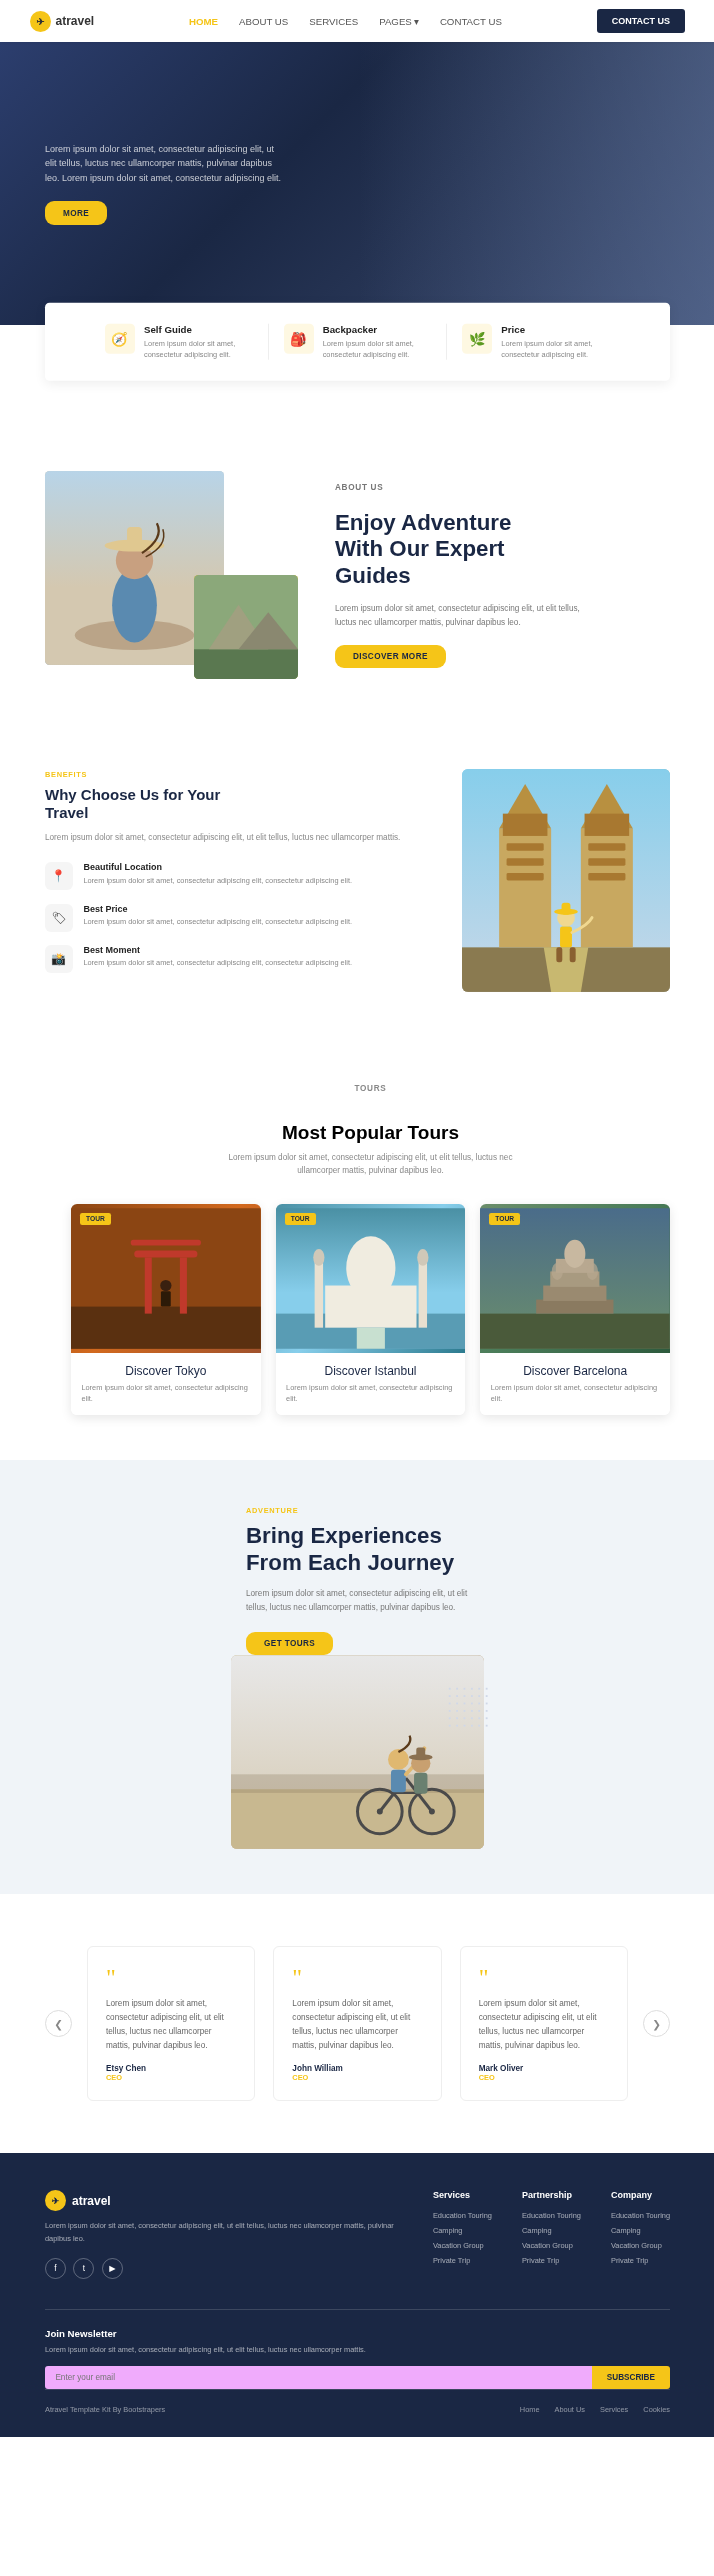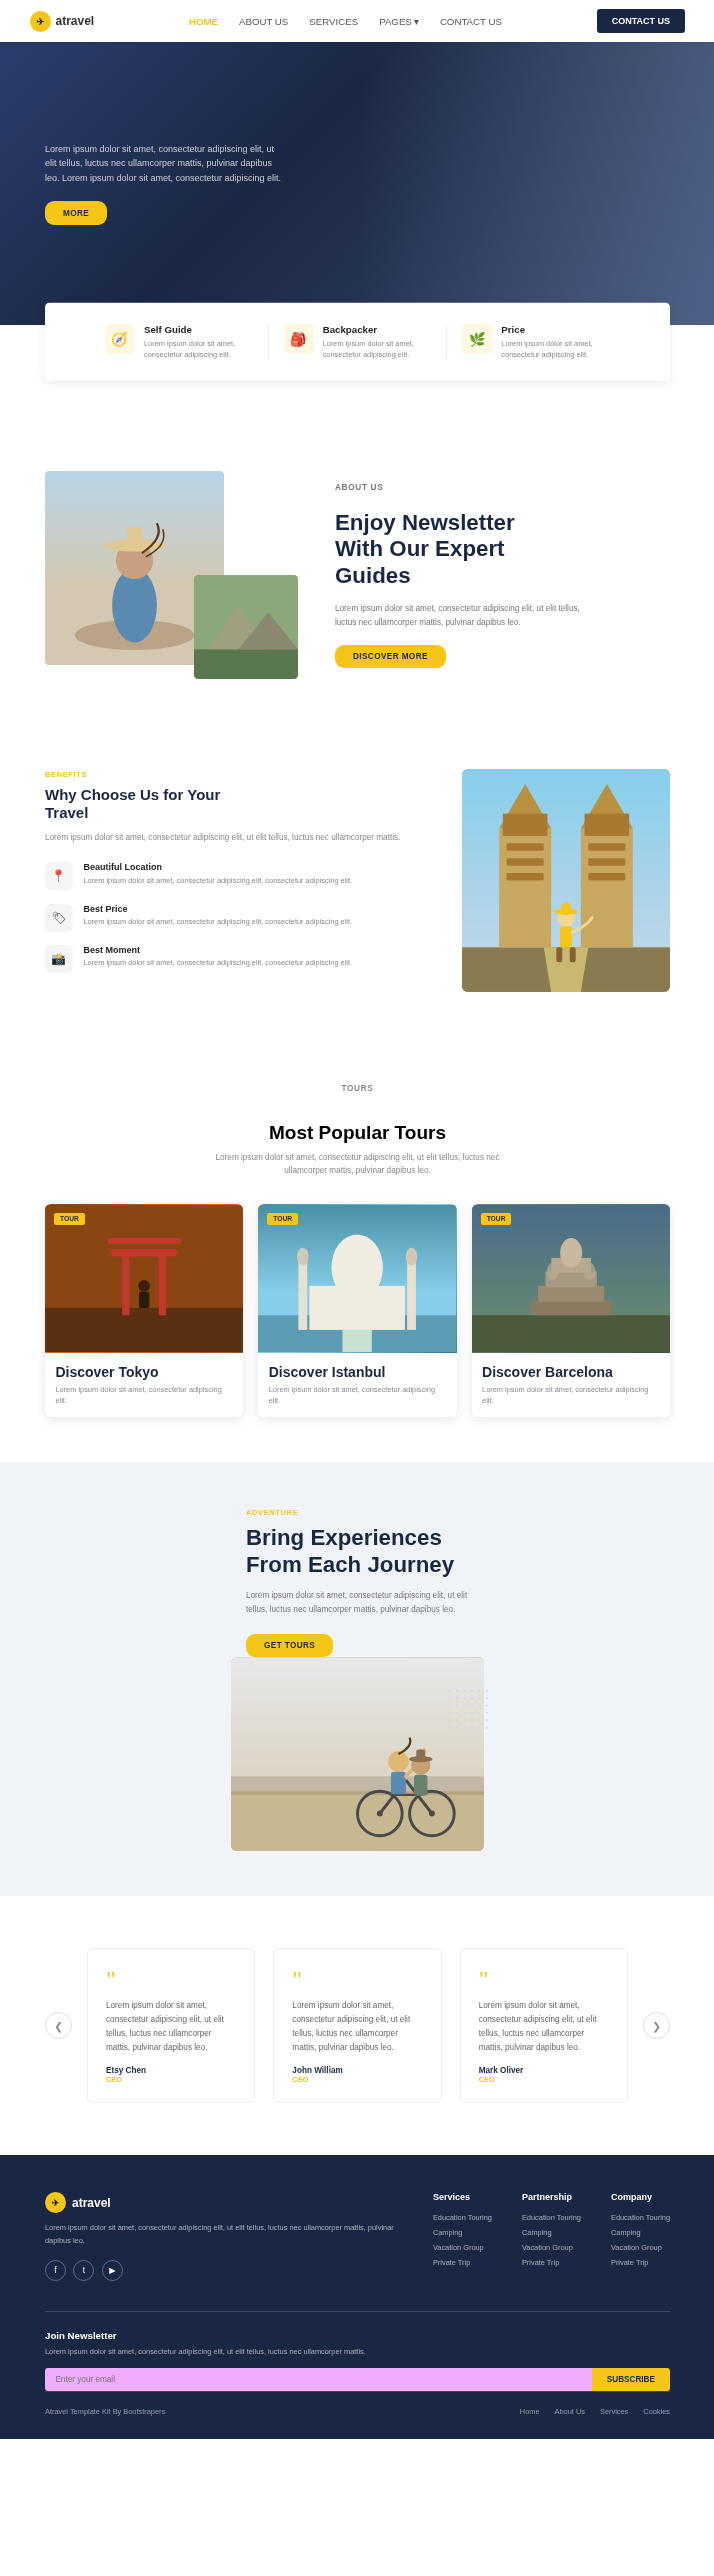--- a/index.html
+++ b/index.html
@@ -65,34 +65,34 @@
     .why-left h2 { font-size: 15px; font-weight: 800; color: #1a2744; line-height: 1.2; margin-bottom: 9px; }
     .why-left > p { font-size: 8.2px; color: #888; line-height: 1.6; margin-bottom: 18px; }
     .why-item { display: flex; align-items: flex-start; gap: 10.4px; margin-bottom: 13.4px; }
     .why-item-icon { width: 28px; height: 28px; background: #f5f5f5; border-radius: 6px; display: flex; align-items: center; justify-content: center; flex-shrink: 0; font-size: 12px; }
     .why-item-text h4 { font-size: 9px; font-weight: 700; color: #222; margin-bottom: 2.2px; }
     .why-item-text p { font-size: 7.4px; color: #888; line-height: 1.5; }
     .why-right { width: 208px; flex-shrink: 0; }
     .why-right-img { width: 100%; height: 223px; background: linear-gradient(135deg, #c8a870, #8a6030); border-radius: 6px; overflow: hidden; display: flex; align-items: center; justify-content: center; font-size: 45px; }
 
     
-    .tours-section { padding: 45px 45px; text-align: center; }
+    .tours-section { padding: 45px 45px; text-align: center; margin-left: 26px; }
     .tours-tag { font-size: 7.4px; font-weight: 700; color: #f5c518; text-transform: uppercase; letter-spacing: 0.7px; margin-bottom: 6px; }
     .tours-section h2 { font-size: 19px; font-weight: 800; color: #000000; margin-bottom: 7.4px; }
     .tours-section > p { font-size: 8.2px; color: #888; line-height: 1.6; max-width: 313px; margin: 0 auto 27px; }
     .tours-grid { display: flex; gap: 15px; }
     .tour-card { flex: 1; border-radius: 6px; overflow: hidden; box-shadow: 0 3px 10.4px rgba(0,0,0,0.1); text-align: left; }
     .tour-card-img { height: 149px; position: relative; overflow: hidden; }
     .tour-card-img .img-placeholder { width: 100%; height: 100%; display: flex; align-items: center; justify-content: center; font-size: 30px; }
     .tour-card-img .img-1 { background: linear-gradient(135deg, #8b4513, #d2691e, #a0522d); }
     .tour-card-img .img-2 { background: linear-gradient(135deg, #4a90a4, #87ceeb, #2c7a8e); }
     .tour-card-img .img-3 { background: linear-gradient(135deg, #6b8e6b, #4a7c59, #2d5a3d); }
     .tour-badge { position: absolute; top: 9px; left: 9px; background: #f5c518; color: #1a2744; font-size: 6.7px; font-weight: 700; padding: 2.2px 6px; border-radius: 2.2px; }
     .tour-card-body { padding: 10.4px; background: #fff; }
-    .tour-card-body h4 { font-size: 14px; font-weight: 700; color: #1a2744; margin-bottom: 4.5px; }
+    .tour-card-body h4 { font-size: 12px; font-weight: 400; color: #1a2744; margin-bottom: 4.5px; text-align: center; }
     .tour-card-body p { font-size: 7.4px; color: #888; line-height: 1.5; }
 
     
     .adventure-section { background: #f0f4f8; display: flex; align-items: center; gap: 0; padding: 45px 45px; flex-direction: column; }
     .adventure-content { flex: 1; }
     .adventure-content .adv-tag { font-size: 7.4px; font-weight: 700; color: #f5c518; text-transform: uppercase; letter-spacing: 0.7px; margin-bottom: 6px; }
     .adventure-content h2 { font-size: 22.3px; font-weight: 800; color: #1a2744; line-height: 1.2; margin-bottom: 10.4px; }
     .adventure-content p { font-size: 8.2px; color: #777; line-height: 1.7; margin-bottom: 16.4px; max-width: 223px; }
     .adventure-img { width: 253px; flex-shrink: 0; position: relative; }
     .adventure-img .adv-img-main { width: 100%; height: 194px; background: linear-gradient(135deg, #c8b88a, #a08060); border-radius: 6px; display: flex; align-items: center; justify-content: center; font-size: 37px; overflow: hidden; }
@@ -227,21 +227,21 @@
         <rect x="0" y="100" width="140" height="40" fill="#5a7850"></rect>
 
         <polygon points="20,100 60,40 100,100" fill="#a0a080"></polygon>
         <polygon points="60,100 100,50 140,100" fill="#8a8870"></polygon>
       </svg>
     </div>
   </div>
   <div class="about-content">
     <p class="section-tag">ABOUT US</p>
     <h2>
-      <span>Enjoy Newsletter</span><br>
+      <span>Enjoy Adventure</span><br>
       <span>With Our Expert</span><br>
       <span>Guides</span>
     </h2>
     <p>Lorem ipsum dolor sit amet, consectetur adipiscing elit, ut elit tellus, luctus nec ullamcorper mattis, pulvinar dapibus leo.</p>
     <button class="btn-yellow">DISCOVER MORE</button>
   </div>
 </section>
 
 <section class="why-section">
   <div class="why-left">

